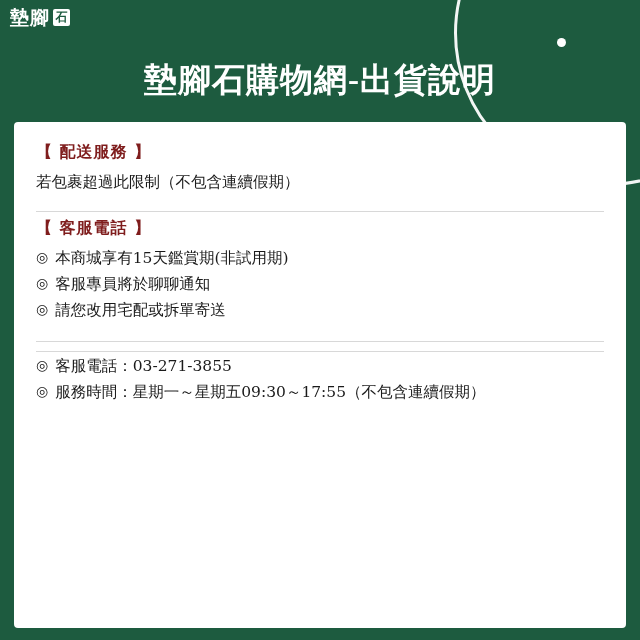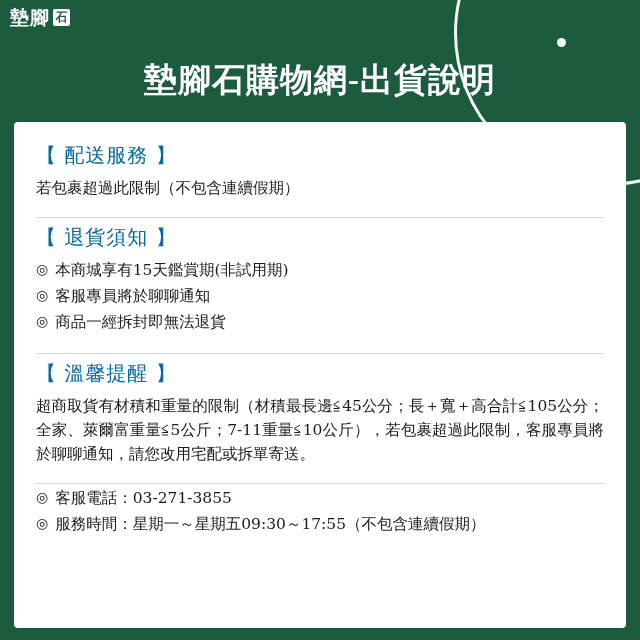--- a/index.html
+++ b/index.html
@@ -90,24 +90,24 @@
     background: #ffffff;
     border-radius: 4px;
     box-sizing: border-box;
     padding: 14px 22px 0 22px;
     overflow: hidden;
   }
   .section {
     padding-bottom: 8px;
   }
   .sec-head {
-    color: #0369a1;
+    color: #7f1d1d;
     font-family: "DejaVu Serif", "Liberation Serif", serif;
-    font-size: 20px;
-    font-weight: normal;
+    font-size: 16px;
+    font-weight: bold;
     margin: 6px 0 7px 0;
     letter-spacing: 1px;
   }
   .sec-body {
     color: #1a1a1a;
     font-family: "DejaVu Serif", "Liberation Serif", serif;
     font-size: 15.5px;
     line-height: 1.55;
   }
   .bullet-row {
@@ -148,42 +148,38 @@
 
   <div class="card">
 
     <div class="section">
       <div class="sec-head">【 配送服務 】</div>
       <div class="sec-body">若包裹超過此限制（不包含連續假期）</div>
     </div>
     <div class="divider"></div>
 
     <div class="section">
-      <div class="sec-head">【 退貨須知 】</div>
+      <div class="sec-head">【 客服電話 】</div>
       <div class="sec-body">
         <div class="bullet-row">
           <span class="bullet-mark">◎</span>
           <span>本商城享有15天鑑賞期(非試用期)</span>
         </div>
         <div class="bullet-row">
           <span class="bullet-mark">◎</span>
           <span>客服專員將於聊聊通知</span>
         </div>
         <div class="bullet-row">
           <span class="bullet-mark">◎</span>
-          <span>商品一經拆封即無法退貨</span>
+          <span>請您改用宅配或拆單寄送</span>
         </div>
       </div>
     </div>
     <div class="divider"></div>
 
-    <div class="section">
-      <div class="sec-head">【 溫馨提醒 】</div>
-      <div class="sec-body para">超商取貨有材積和重量的限制（材積最長邊≦45公分；長＋寬＋高合計≦105公分；全家、萊爾富重量≦5公斤；7-11重量≦10公斤），若包裹超過此限制，客服專員將於聊聊通知，請您改用宅配或拆單寄送。</div>
-    </div>
     <div class="divider"></div>
 
     <div class="section">
       <div class="sec-body">
         <div class="bullet-row">
           <span class="bullet-mark">◎</span>
           <span>客服電話：03-271-3855</span>
         </div>
         <div class="bullet-row">
           <span class="bullet-mark">◎</span>

